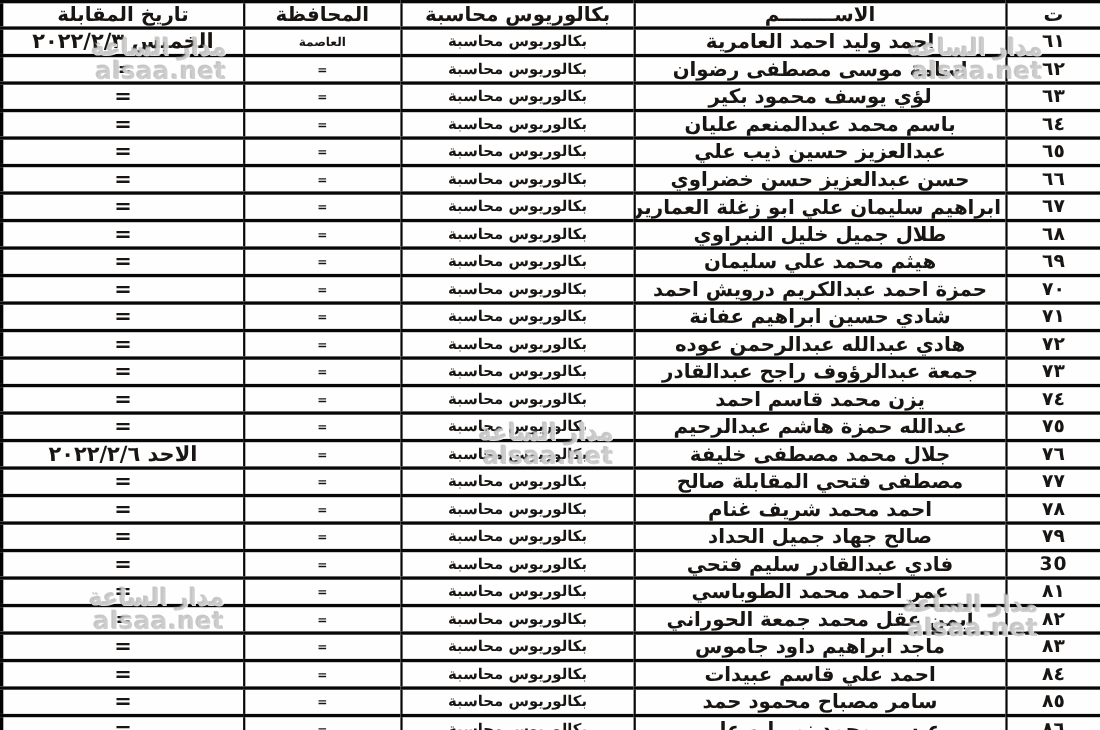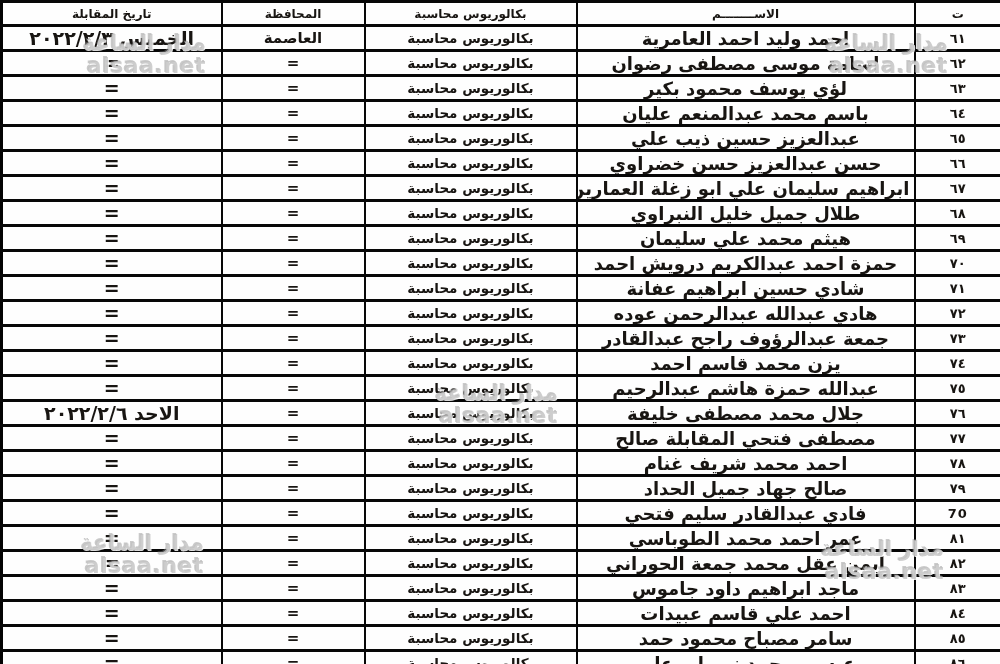--- a/index.html
+++ b/index.html
@@ -37,25 +37,25 @@
     border-top-width: 3px;
     border-bottom-width: 3px;
     text-align: center;
     vertical-align: middle;
     font-weight: bold;
     color: #181512;
     padding: 0 4px;
     overflow: hidden;
     white-space: nowrap;
   }
-  th.c-name, th.c-qual, th.c-gov, th.c-date, th.c-serial { font-size: 12px; }
-  td.c-serial { font-size: 13px; letter-spacing: 1px; }
+  th.c-name, th.c-qual, th.c-gov, th.c-date, th.c-serial { font-size: 18px; }
+  td.c-serial { font-size: 17px; letter-spacing: 1px; }
   td.c-name   { font-size: 18px; }
   td.c-qual   { font-size: 13.5px; }
-  td.c-gov    { font-size: 15px; }
+  td.c-gov    { font-size: 11px; }
   td.c-date   { font-size: 19px; }
   tr { height: 24px; }
 
   
   .wm {
     position: absolute;
     z-index: 6;
     width: 140px;
     pointer-events: none;
     font-weight: bold;
@@ -222,21 +222,21 @@
       <td class="c-date">=</td>
     </tr>
         <tr>
       <td class="c-serial">٧٩</td>
       <td class="c-name">صالح جهاد جميل الحداد</td>
       <td class="c-qual">بكالوريوس محاسبة</td>
       <td class="c-gov">=</td>
       <td class="c-date">=</td>
     </tr>
         <tr>
-      <td class="c-serial">70</td>
+      <td class="c-serial">30</td>
       <td class="c-name">فادي عبدالقادر سليم فتحي</td>
       <td class="c-qual">بكالوريوس محاسبة</td>
       <td class="c-gov">=</td>
       <td class="c-date">=</td>
     </tr>
         <tr>
       <td class="c-serial">٨١</td>
       <td class="c-name">عمر احمد محمد الطوباسي</td>
       <td class="c-qual">بكالوريوس محاسبة</td>
       <td class="c-gov">=</td>

